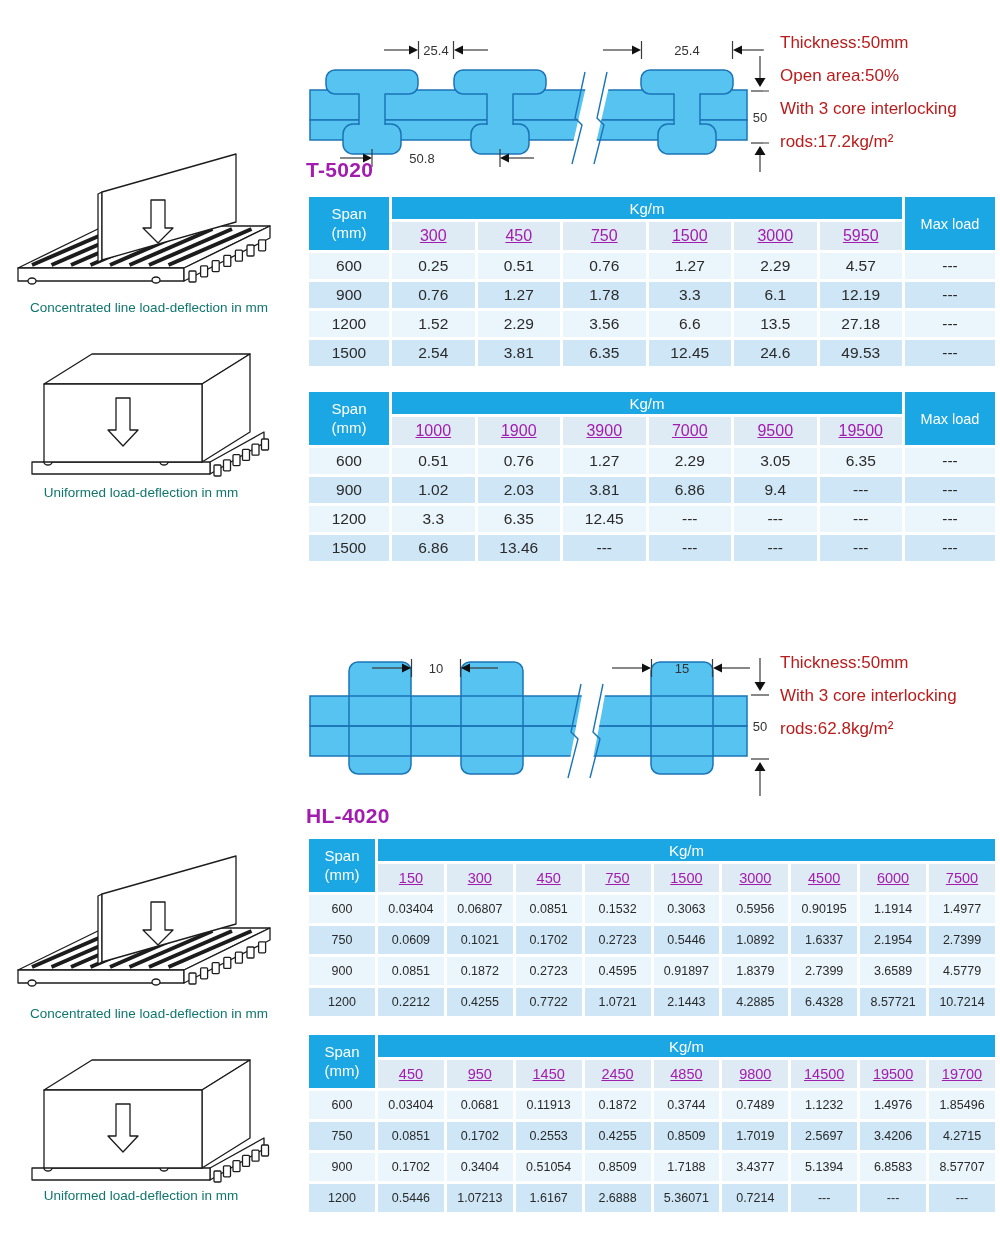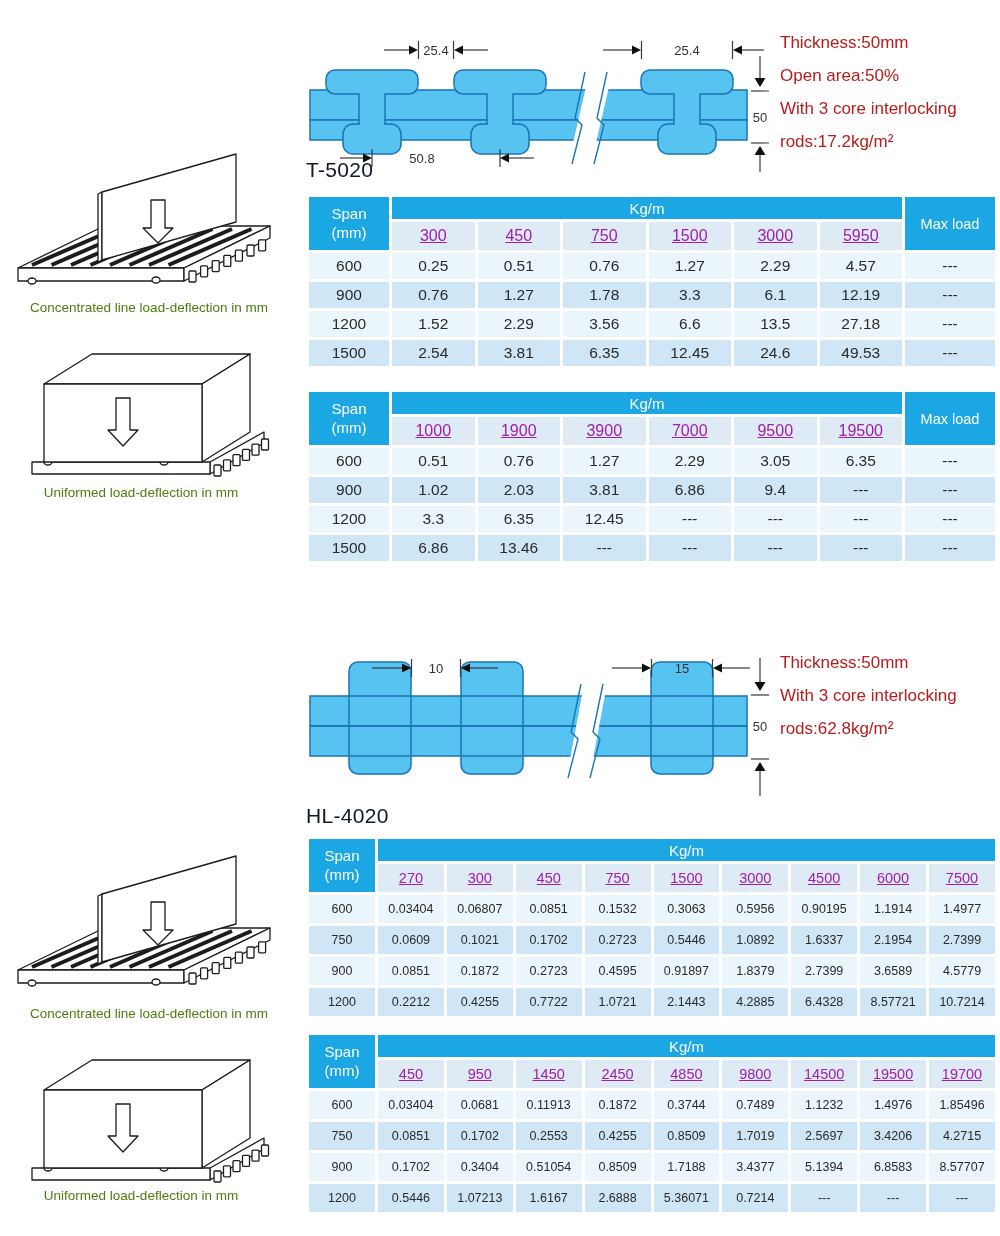--- a/index.html
+++ b/index.html
@@ -5,22 +5,22 @@
   :root{
     --blue:#1BA7E3; --dfill:#56C3F0; --dstroke:#1B74B7;
     --rowl:#EBF5FC; --rowm:#CEE6F6; --sub:#DEEAF4;
   }
   html,body{margin:0;padding:0;background:#fff;}
   #page{position:relative;width:1000px;height:1236px;background:#fff;overflow:hidden;
         font-family:"Liberation Sans",sans-serif;border-radius:21px;}
   .abs{position:absolute;}
   .specs{width:218px;color:#b91c1c;font-size:17px;line-height:33px;}
   .specs div{white-space:nowrap;}
-  .ptitle{font-size:21px;font-weight:normal;color:#0f172a;letter-spacing:.3px;}
-  .caption{text-align:center;font-size:13.5px;color:#4d7c0f;}
+  .ptitle{font-size:21px;font-weight:bold;color:#a21caf;letter-spacing:.3px;}
+  .caption{text-align:center;font-size:13.5px;color:#0f766e;}
   
   table.dt{border-collapse:separate;border-spacing:3px;table-layout:fixed;width:692px;}
   table.dt td{text-align:center;vertical-align:middle;padding:0;overflow:hidden;}
   .hd{background:var(--blue);color:#fff;}
   .spanhd{font-size:15px;line-height:1.25;}
   .grouphd{font-size:15px;height:22px;}
   .maxhd{font-size:14.5px;}
   .sub{background:var(--sub);color:#a21caf;height:28px;text-decoration:underline;}
   .cell{color:#2a2a2a;}
   tr.light td.cell{background:var(--rowl);}
@@ -399,21 +399,21 @@
         <col>
         <col>
         <col>
       </colgroup>
       <tbody>
         <tr>
           <td class="hd spanhd" rowspan="2">Span<br>(mm)</td>
           <td class="hd grouphd" colspan="9">Kg/m</td>
         </tr>
         <tr>
-          <td class="sub">270</td>
+          <td class="sub">150</td>
           <td class="sub">300</td>
           <td class="sub">450</td>
           <td class="sub">750</td>
           <td class="sub">1500</td>
           <td class="sub">3000</td>
           <td class="sub">4500</td>
           <td class="sub">6000</td>
           <td class="sub">7500</td>
         </tr>
         <tr class="light">

